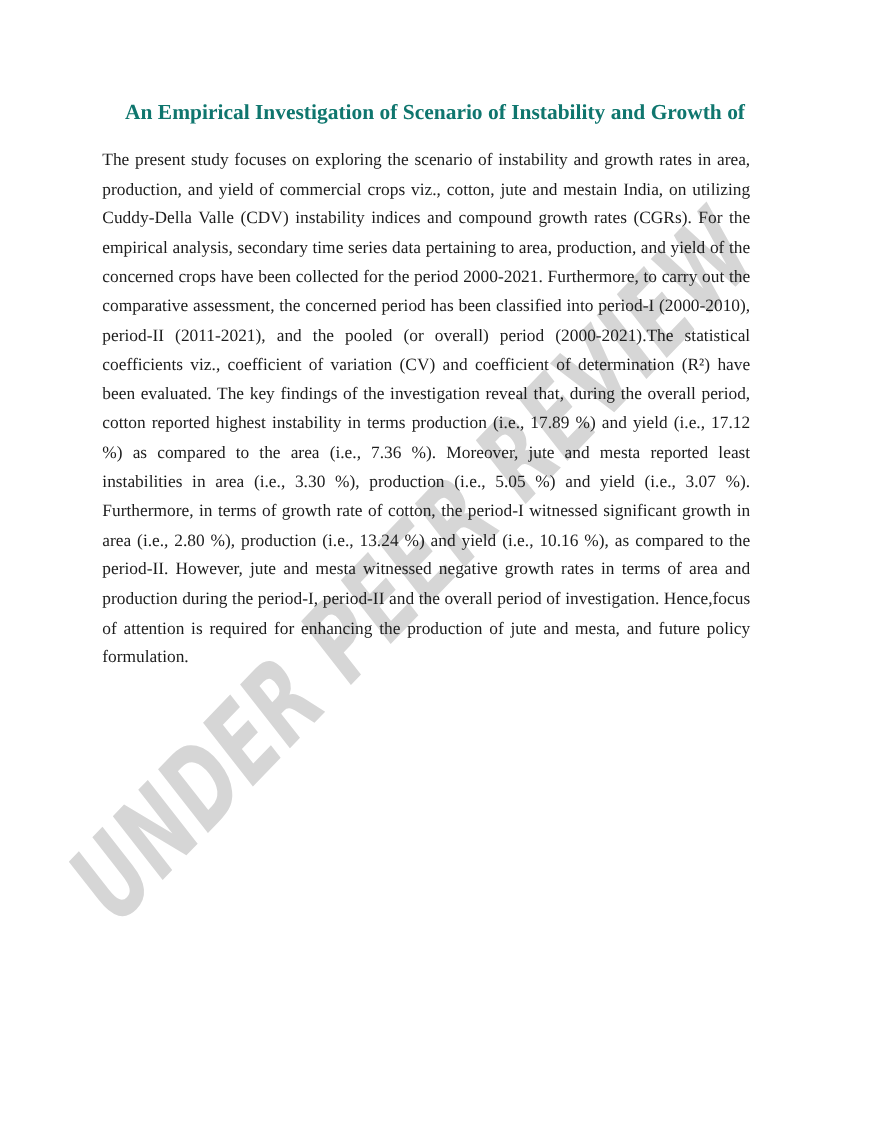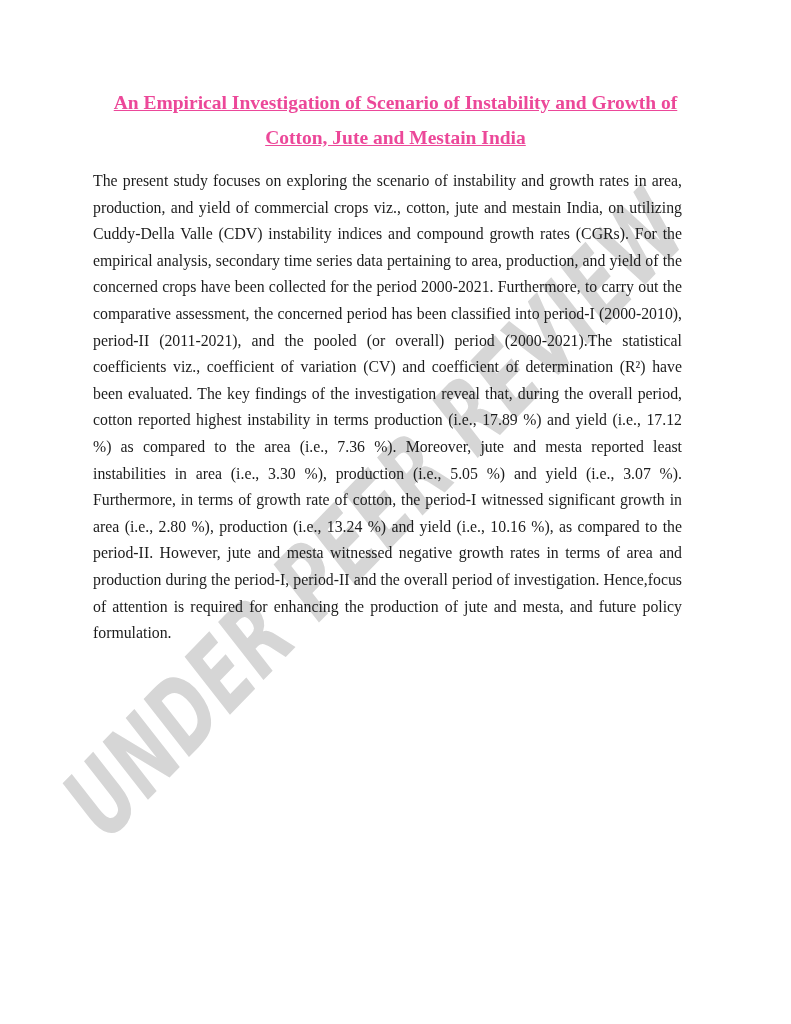--- a/index.html
+++ b/index.html
@@ -36,22 +36,21 @@
     z-index: 1;
     padding: 0 93px;
   }
   .paper-title {
     margin: 0;
     padding-top: 85px;
     font-size: 19.5px;
     font-weight: bold;
     line-height: 35px;
     text-align: center;
-    color: #ec4899;
-    text-decoration: underline;
+    color: #0f766e;
   }
   .title-line {
     display: block;
     white-space: nowrap;
   }
   .abstract-heading {
     margin: 86px 0 0 0;
     font-size: 15.8px;
     font-weight: bold;
     line-height: 20px;
@@ -79,21 +78,20 @@
 <body>
 
 <div class="page">
 
   <div class="watermark">UNDER PEER REVIEW</div>
 
   <div class="content">
 
     <h1 class="paper-title">
       <span class="title-line">An Empirical Investigation of Scenario of Instability and Growth of</span>
-      <span class="title-line">Cotton, Jute and Mestain India</span>
     </h1>
 
 
     <p class="abstract-body">The present study focuses on exploring the scenario of instability and growth rates in area, production, and yield of commercial crops viz., cotton, jute and mestain India, on utilizing Cuddy-Della Valle (CDV) instability indices and compound growth rates (CGRs). For the empirical analysis, secondary time series data pertaining to area, production, and yield of the concerned crops have been collected for the period 2000-2021. Furthermore, to carry out the comparative assessment, the concerned period has been classified into period-I (2000-2010), period-II (2011-2021), and the pooled (or overall) period (2000-2021).The statistical coefficients viz., coefficient of variation (CV) and coefficient of determination (R²) have been evaluated. The key findings of the investigation reveal that, during the overall period, cotton reported highest instability in terms production (i.e., 17.89 %) and yield (i.e., 17.12 %) as compared to the area (i.e., 7.36 %). Moreover, jute and mesta reported least instabilities in area (i.e., 3.30 %), production (i.e., 5.05 %) and yield (i.e., 3.07 %). Furthermore, in terms of growth rate of cotton, the period-I witnessed significant growth in area (i.e., 2.80 %), production (i.e., 13.24 %) and yield (i.e., 10.16 %), as compared to the period-II. However, jute and mesta witnessed negative growth rates in terms of area and production during the period-I, period-II and the overall period of investigation. Hence,focus of attention is required for enhancing the production of jute and mesta, and future policy formulation.</p>
 
 
   </div>
 </div>
 
 </body></html>

